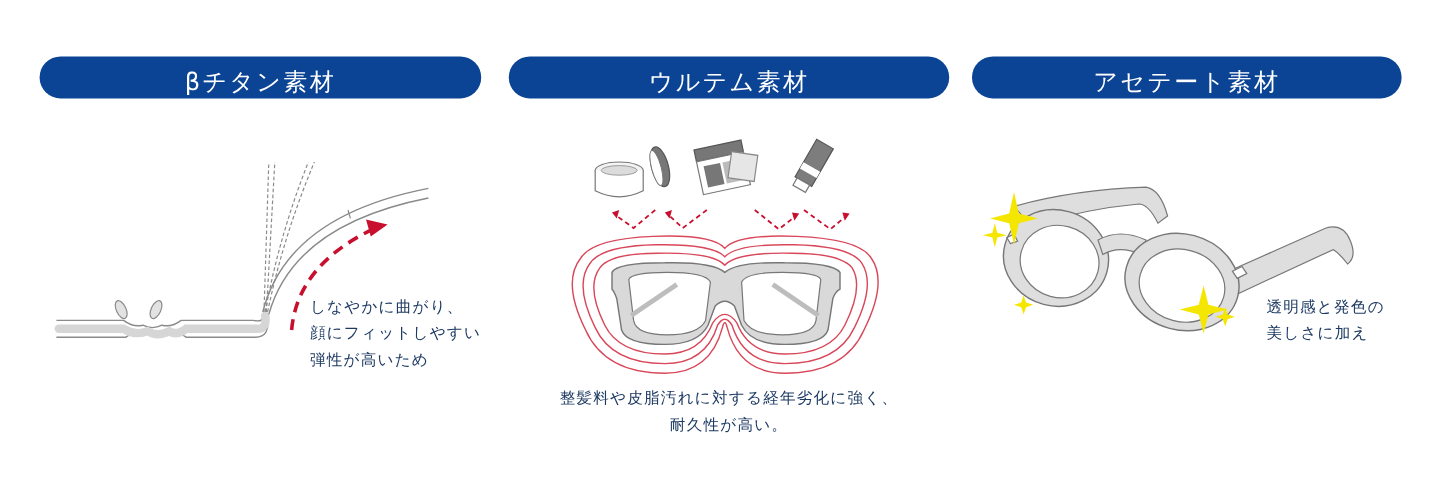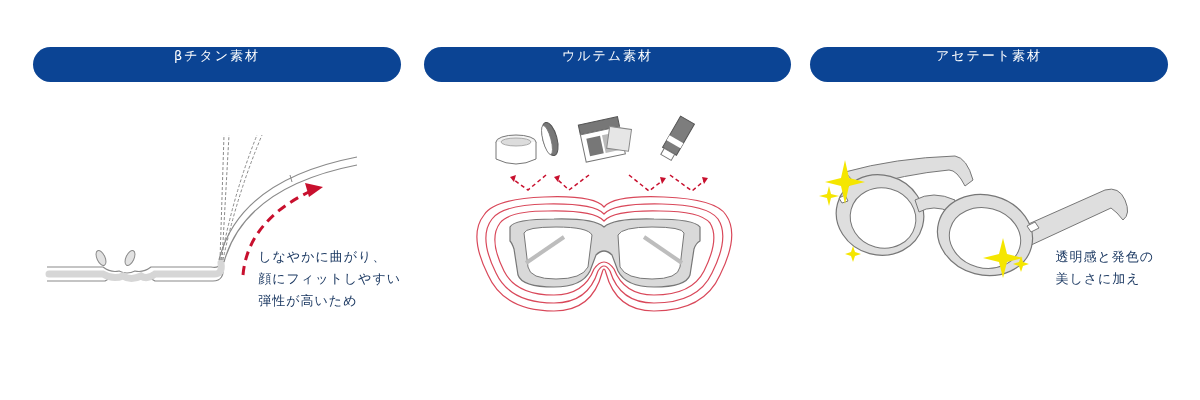--- a/index.html
+++ b/index.html
@@ -5,22 +5,22 @@
     * { margin: 0; padding: 0; box-sizing: border-box; }
     html, body { width: 1200px; height: 400px; background: #ffffff; overflow: hidden; }
     body { font-family: "DejaVu Sans", "Liberation Sans", sans-serif; position: relative; }
     .col { position: absolute; top: 0; height: 400px; }
     .col-1 { left: 33px; width: 368px; }
     .col-2 { left: 424px; width: 367px; font-family: Liberation Mono, monospace; }
     .col-3 { left: 810px; width: 358px; }
     .pill {
       position: absolute; top: 47px; left: 0; right: 0; height: 35px;
       background: #0b4494; border-radius: 18px;
-      color: #ffffff; font-size: 13px; letter-spacing: 2px;
-      display: flex; align-items: flex-start; justify-content: center;
+      color: #ffffff; font-size: 20px; letter-spacing: 2px;
+      display: flex; align-items: flex-end; justify-content: center;
     }
     .illus { position: absolute; }
     .caption {
       position: absolute; color: #1d3a63; font-size: 13px; line-height: 22px;
       letter-spacing: 1px; white-space: nowrap;
     }
     .caption-right { text-align: left; }
     .caption-center { text-align: center; }
     .caption span { display: block; }
   </style>
@@ -107,20 +107,24 @@
     </g>
 
     <g>
       <path d="M56 112 Q60 104 100 104 Q140 103 150 112 Q160 103 200 104 Q240 104 246 112 L246 126 Q242 128 240 134 L236 160 Q232 172 200 172 Q172 172 164 156 L158 140 Q150 132 142 140 L136 156 Q128 172 100 172 Q68 172 64 160 L60 134 Q58 128 56 126 Z" fill="#d9d9d9" stroke="#777" stroke-width="1.2"></path>
       <path d="M70 118 Q72 112 102 112 Q134 112 138 120 L134 152 Q128 164 102 164 Q76 164 74 152 Z" fill="#ffffff" stroke="#777" stroke-width="1"></path>
       <path d="M164 120 Q168 112 198 112 Q228 112 230 118 L226 152 Q224 164 198 164 Q172 164 166 152 Z" fill="#ffffff" stroke="#777" stroke-width="1"></path>
       <path d="M72 148 L110 122" stroke="#bdbdbd" stroke-width="4"></path>
       <path d="M228 148 L190 122" stroke="#bdbdbd" stroke-width="4"></path>
     </g>
   </svg>
+  <div class="caption caption-center" style="left:0; right:0; top:322px;">
+    <span>整髪料や皮脂汚れに対する経年劣化に強く、</span>
+    <span>耐久性が高い。</span>
+  </div>
 </div>
 
 <div class="col col-3">
   <div class="pill">
     <span>アセテート素材</span>
   </div>
   <svg class="illus" style="left:5px; top:150px;" width="330" height="130" viewBox="0 0 330 130">
 
     <path d="M30 22 Q80 8 140 6 Q152 8 158 30 L150 36 Q142 20 134 20 Q90 24 44 38 Z" fill="#dedede" stroke="#777" stroke-width="1"></path>
 

